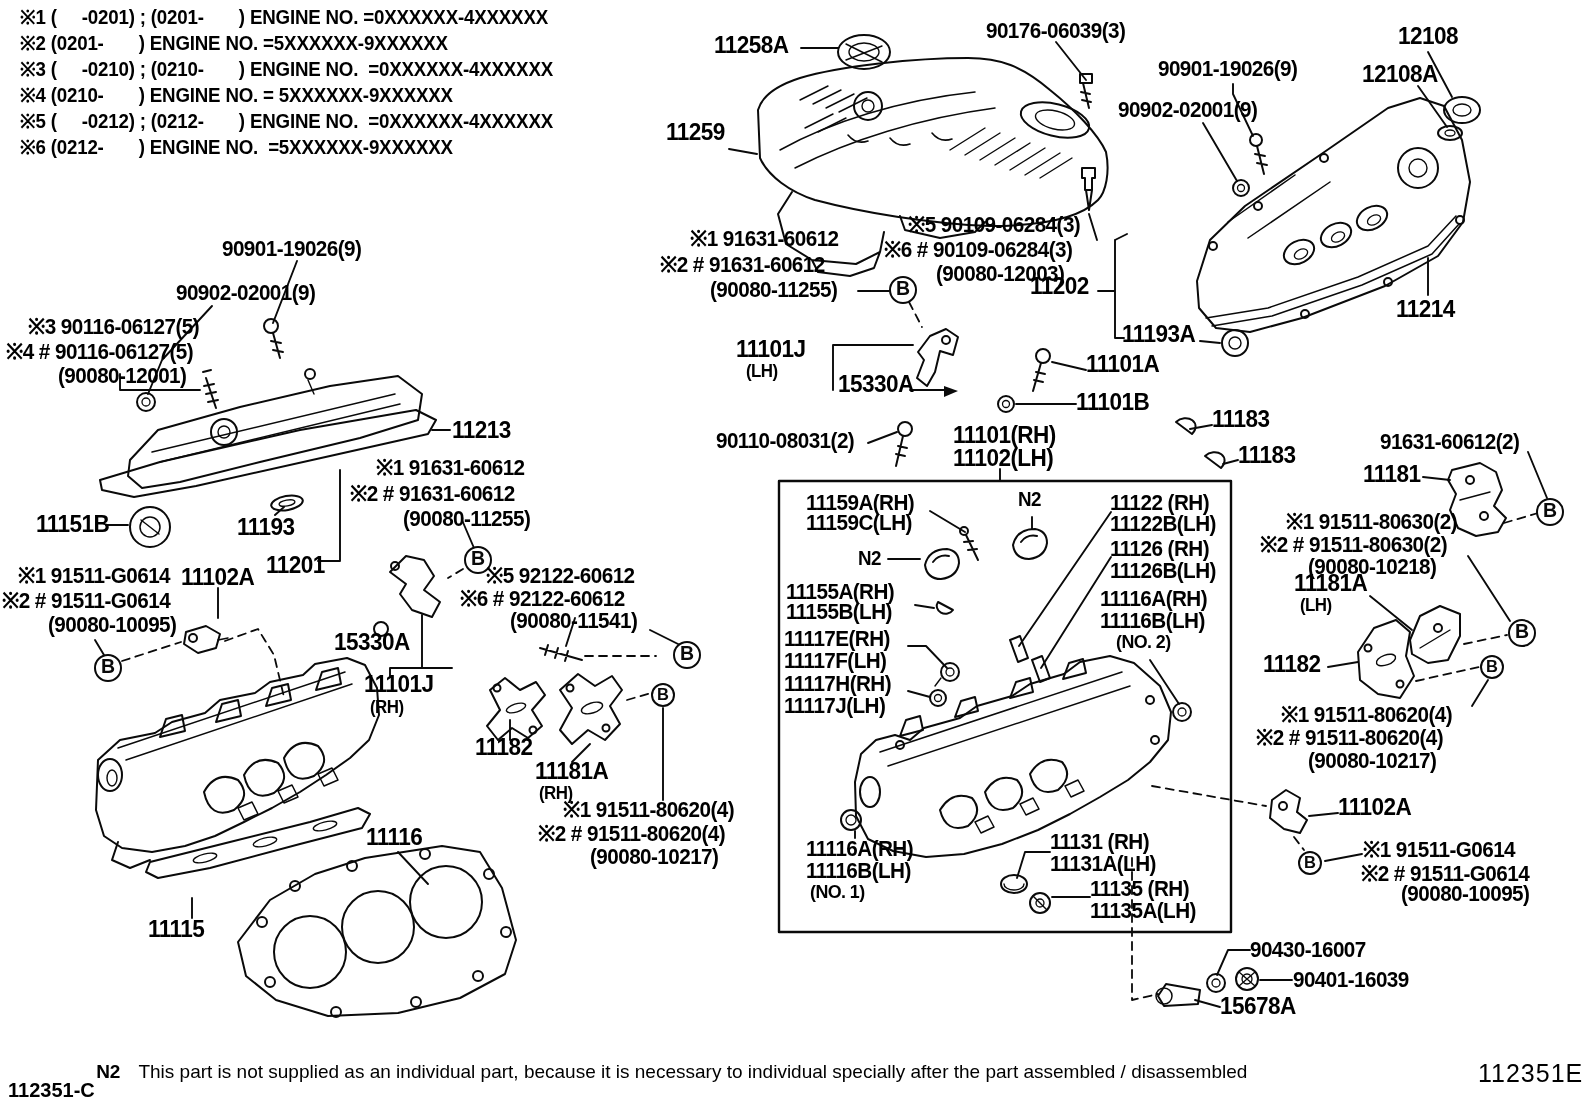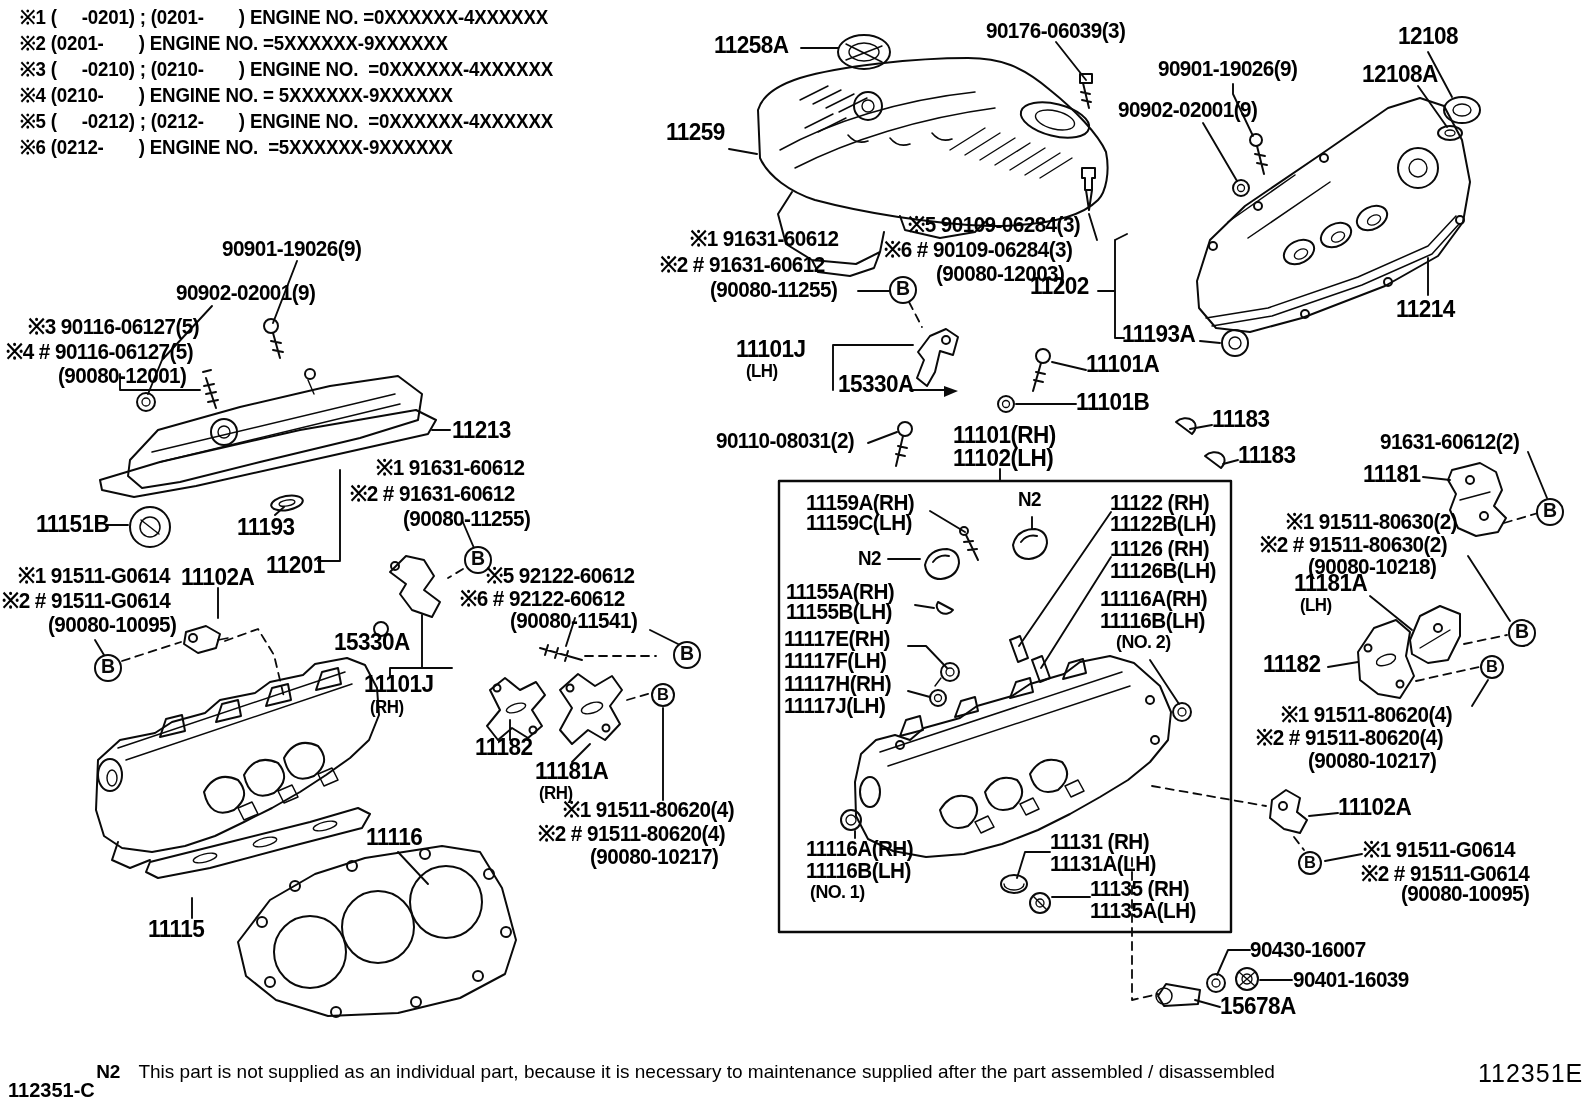--- a/index.html
+++ b/index.html
@@ -505,17 +505,17 @@
       <div class="lbl" style="left: 1050px; top: 831px; font-size: 22px;">11131 (RH)</div>
       <div class="lbl" style="left: 1050px; top: 853px; font-size: 22px;">11131A(LH)</div>
       <div class="lbl" style="left: 1090px; top: 878px; font-size: 22px;">11135 (RH)</div>
       <div class="lbl" style="left: 1090px; top: 900px; font-size: 22px;">11135A(LH)</div>
       <div class="lbl" style="left: 1250px; top: 939px; font-size: 22px;">90430-16007</div>
       <div class="lbl" style="left: 1293px; top: 969px; font-size: 22px;">90401-16039</div>
       <div class="lbl" style="left: 1220px; top: 994px; font-size: 24px;">15678A</div>
     </div>
 
   <div class="footnote" id="n2note">
-    <b>N2</b><span>This part is not supplied as an individual part, because it is necessary to maintenance supplied after the part assembled / disassembled</span>
+    <b>N2</b><span>This part is not supplied as an individual part, because it is necessary to individual specially after the part assembled / disassembled</span>
   </div>
   <div class="footnote" id="pagecode">112351E</div>
   <div class="footnote" id="footercode">112351-C</div>
 </div>
 
 </body></html>

